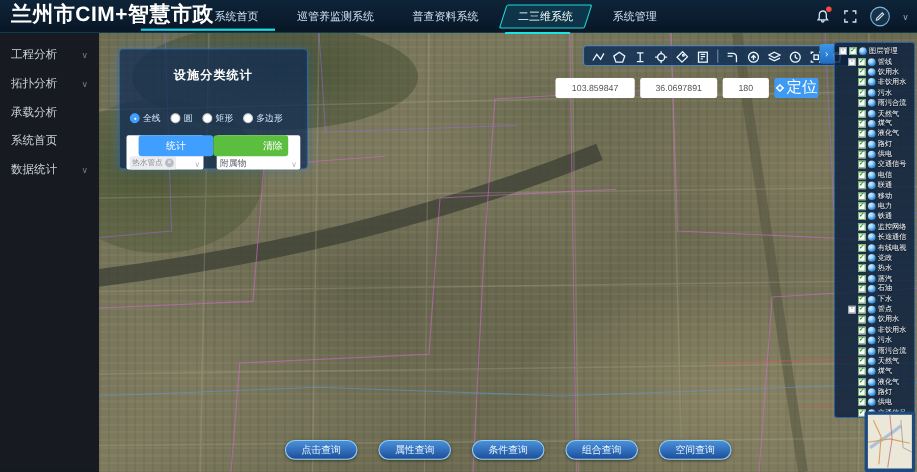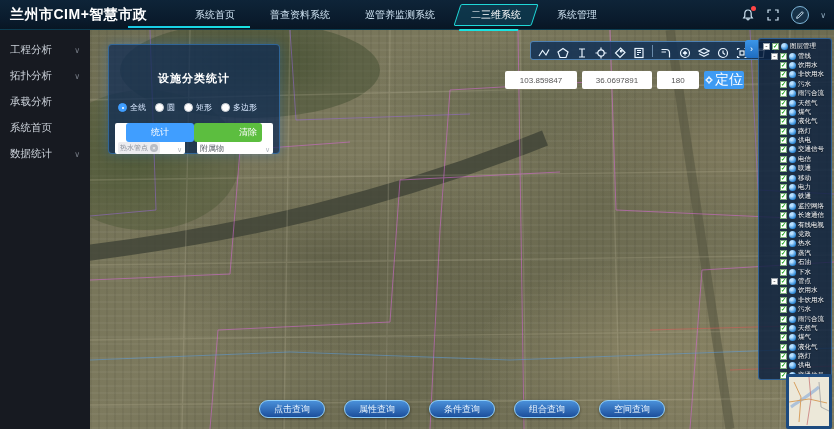--- a/index.html
+++ b/index.html
@@ -3,21 +3,21 @@
 <meta charset="utf-8">
 <style>
   * { margin:0; padding:0; box-sizing:border-box; }
   body { font-family:"Liberation Sans",sans-serif; background:#000; }
   #app { position:relative; width:834px; height:429px; overflow:hidden; background:#0b1320; }
 
   
   .header { position:absolute; top:0; left:0; right:0; height:30px; z-index:40;
     background:linear-gradient(180deg,#0e2438 0%,#0a1b2c 70%,#081624 100%);
     border-bottom:1px solid #0c3c50; }
-  .logo { position:absolute; left:10px; top:0; line-height:28px; font-size:14px; font-weight:bold;
+  .logo { position:absolute; left:10px; top:0; line-height:28px; font-size:19px; font-weight:bold;
     color:#ffffff; letter-spacing:.5px; white-space:nowrap; }
   .logo-underline { position:absolute; left:128px; top:26px; width:122px; height:2px;
     background:linear-gradient(90deg,#19c8e6,#19e3e3); }
   .nav { position:absolute; left:182px; top:0; height:30px; display:flex; align-items:center; gap:9px; }
   .nav-item { color:#cfe3f2; font-size:10px; padding:3px 13px; cursor:pointer; position:relative; }
   .nav-item .t { display:inline-block; }
   .nav-item.active { border:1px solid #1fd8d8; background:rgba(16,66,88,.65); border-radius:2px;
     transform:skewX(-18deg); }
   .nav-item.active .t { transform:skewX(18deg); color:#fff; }
   .nav-item.active::after { content:""; position:absolute; left:8%; bottom:-6px; width:78%; height:2px; background:#19e3e3; }
@@ -50,21 +50,21 @@
   .map::before { content:""; position:absolute; inset:0; pointer-events:none;
     background:
       repeating-linear-gradient(90deg, rgba(0,0,0,.05) 0 2px, transparent 2px 8px),
       repeating-linear-gradient(0deg, rgba(255,255,255,.04) 0 2px, transparent 2px 7px); }
   .overlay { position:absolute; left:0; top:0; }
 
   
   .stats { position:absolute; left:18px; top:14px; width:172px; height:110px; z-index:12;
     background:rgba(12,42,84,.72); border:1px solid rgba(64,146,224,.5); border-radius:4px;
     box-shadow:0 0 12px rgba(30,120,220,.3); }
-  .stats-title { text-align:center; color:#fff; font-size:11px; font-weight:bold; padding-top:26px; letter-spacing:1px; }
+  .stats-title { text-align:center; color:#fff; font-size:11px; font-weight:bold; padding-top:16px; letter-spacing:1px; }
   .selects { position:absolute; top:30px; left:0; right:0; display:flex; justify-content:space-between; padding:0 6px; }
   .sel { background:#fff; border-radius:2px; height:31px; position:relative; display:flex;
     align-items:flex-end; padding:0 12px 0 3px; cursor:pointer;margin-top:48px; }
   .sel.facility { width:70px; }
   .sel.category { width:76px; }
   .sel .chev { position:absolute; right:3px; color:#b0b6bd; font-size:7px; }
   .tag { background:#ececf0; border-radius:2px; font-size:7px; color:#8a8f99; padding:1px 2px;
     display:flex; align-items:center; gap:2px; white-space:nowrap; }
   .tag .x { width:8px; height:8px; border-radius:50%; background:#b8bcc4; color:#fff; font-size:6px;
     line-height:8px; text-align:center; cursor:pointer; }
@@ -139,25 +139,25 @@
   <div class="header">
     <div class="logo">兰州市CIM+智慧市政</div>
     <div class="logo-underline"></div>
     <div class="nav">
 
         <div class="nav-item">
           <span class="t">系统首页</span>
         </div>
 
         <div class="nav-item">
+          <span class="t">巡管养监测系统</span>
+        </div>
+
+        <div class="nav-item">
           <span class="t">普查资料系统</span>
-        </div>
-
-        <div class="nav-item">
-          <span class="t">巡管养监测系统</span>
         </div>
 
         <div class="nav-item active">
           <span class="t">二三维系统</span>
         </div>
 
         <div class="nav-item">
           <span class="t">系统管理</span>
         </div>
       </div>

